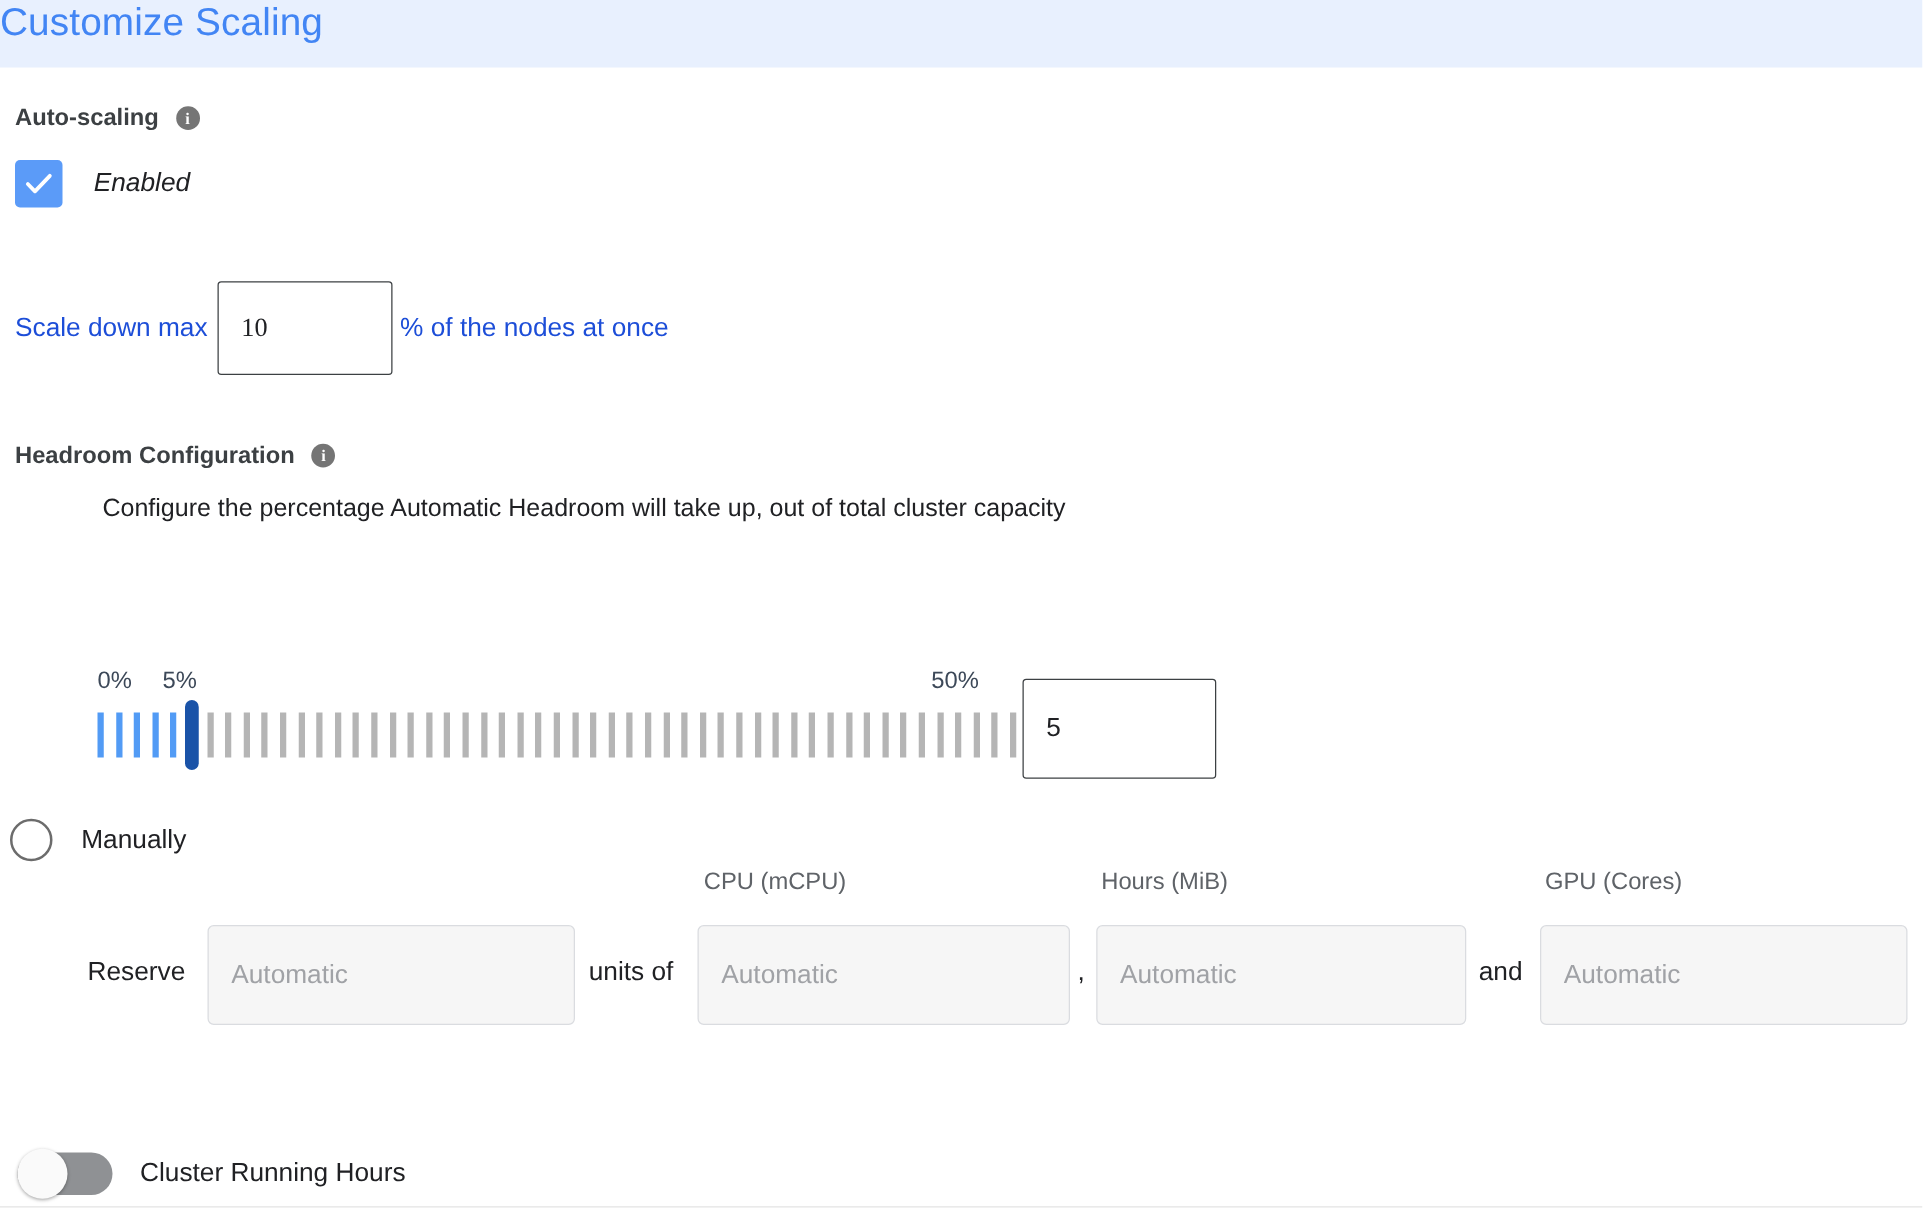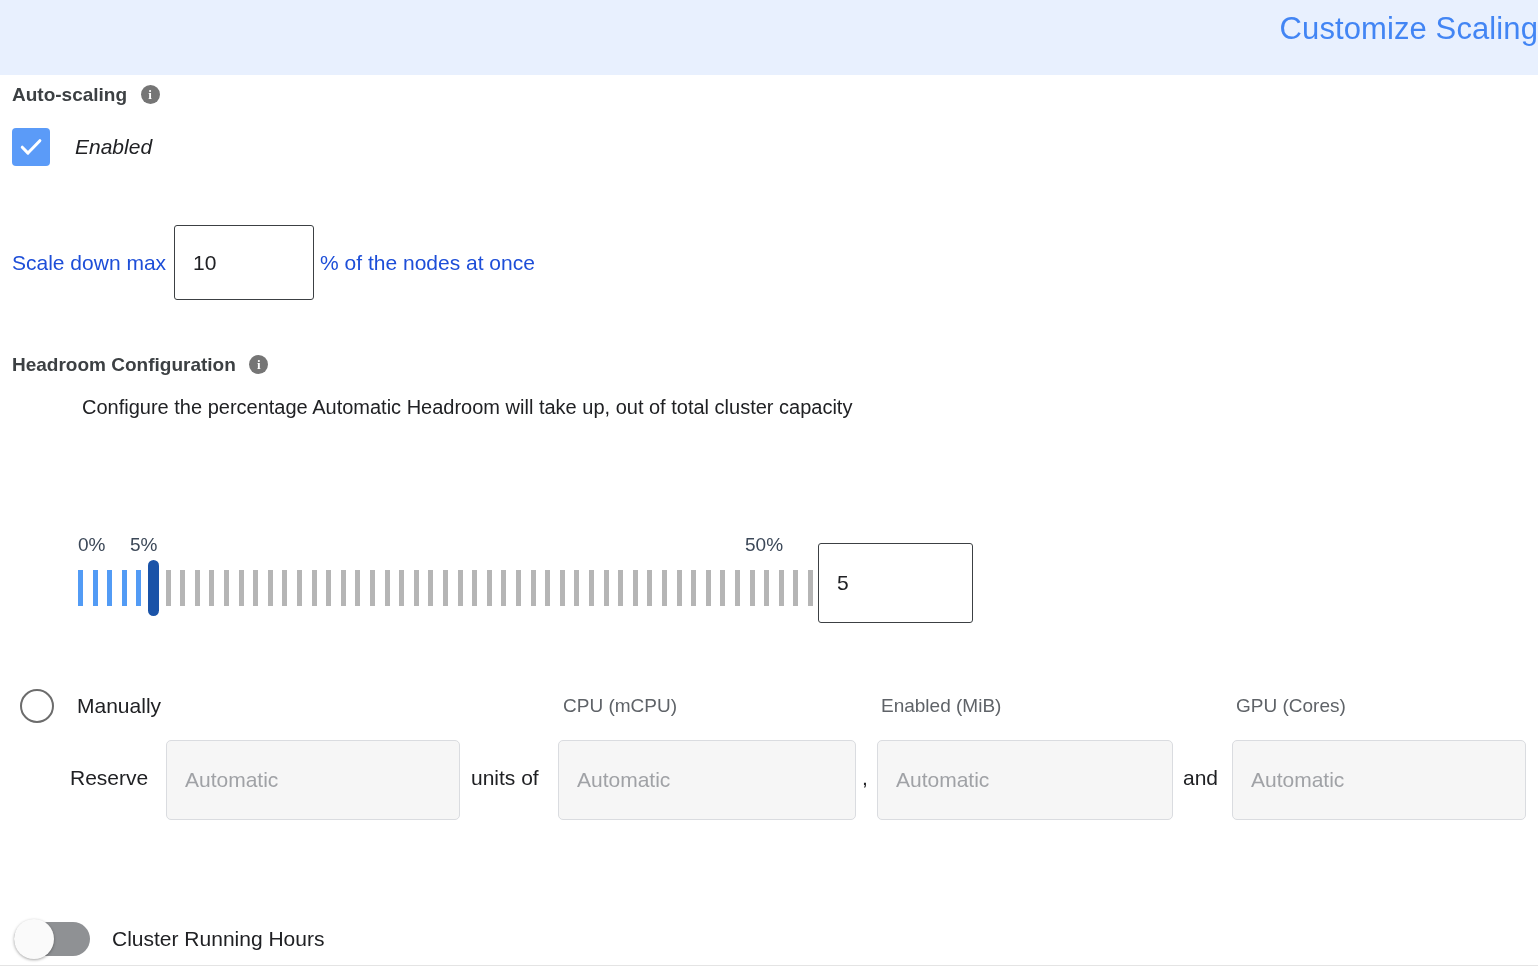--- a/index.html
+++ b/index.html
@@ -12,25 +12,25 @@
     height: 970px;
     background: #ffffff;
     font-family: "Liberation Sans", sans-serif;
     color: #202124;
     overflow: hidden;
     position: relative;
   }
 
   
   .header {
-    height: 75px;
+    height: 54px;
     background: #e8f0fe;
     display: flex;
     align-items: center;
-    justify-content: flex-end;
+    justify-content: flex-start;
     box-sizing: border-box;
     padding-bottom: 18px;
   }
   .header-title {
     color: #4285f4;
     font-size: 31px;
     font-weight: 400;
     letter-spacing: 0.1px;
   }
 
@@ -103,21 +103,21 @@
     font-size: 21px;
     color: #1d4ed8;
     white-space: nowrap;
   }
   .num-input {
     width: 140px;
     height: 75px;
     border: 1.5px solid #3c4043;
     border-radius: 3px;
     box-sizing: border-box;
-    font-family: Liberation Sans, sans-serif;
+    font-family: Liberation Serif, serif;
     font-size: 21px;
     color: #202124;
     padding: 0 18px;
     background: #fff;
     outline: none;
     margin-left: 8px;
   }
   .scaledown-suffix { margin-left: 6px; }
 
   
@@ -223,23 +223,22 @@
     font-size: 21px;
     color: #202124;
     padding: 0 18px;
     background: #fff;
     outline: none;
   }
 
   
   .manual-block {
     position: absolute;
-    left: 20px;
+    left: 8px;
     top: 655px;
-    margin-top: 34px;
   }
 
   
   .reserve-area {
     position: absolute;
     left: 0;
     top: 695px;
     width: 1538px;
   }
   .col-headers {
@@ -433,21 +432,21 @@
 <div class="manual-block">
   <div class="radio-row">
     <div class="radio unchecked"></div>
     <span class="radio-label">Manually</span>
   </div>
 </div>
 
 <div class="reserve-area">
   <div class="col-headers">
     <span class="col-header" style="left:563px;">CPU (mCPU)</span>
-    <span class="col-header" style="left:881px;">Enabled (MiB)</span>
+    <span class="col-header" style="left:881px;">Hours (MiB)</span>
     <span class="col-header" style="left:1236px;">GPU (Cores)</span>
   </div>
 
   <div class="reserve-row">
     <span class="reserve-label" style="left:70px;">Reserve</span>
 
     <input class="auto-input" style="left: 166px; width: 294px;" type="text" placeholder="Automatic">
 
     <span class="reserve-sep" style="left:471px;">units of</span>
 

